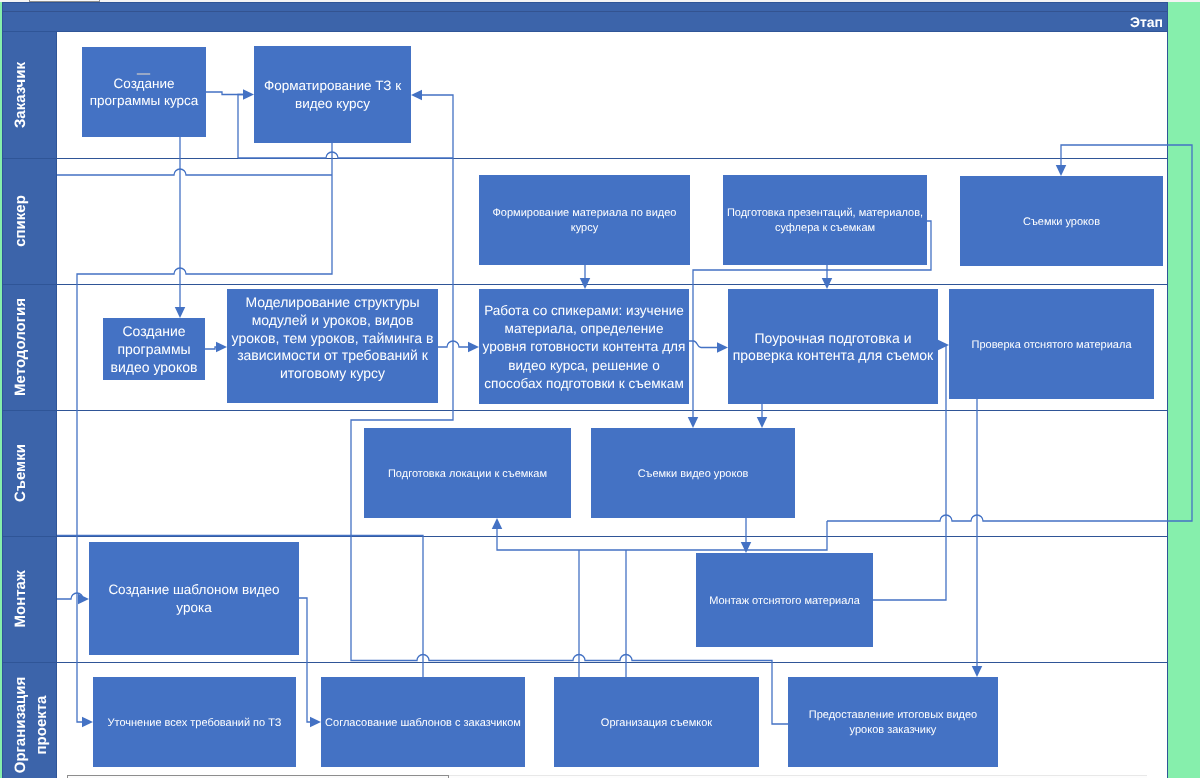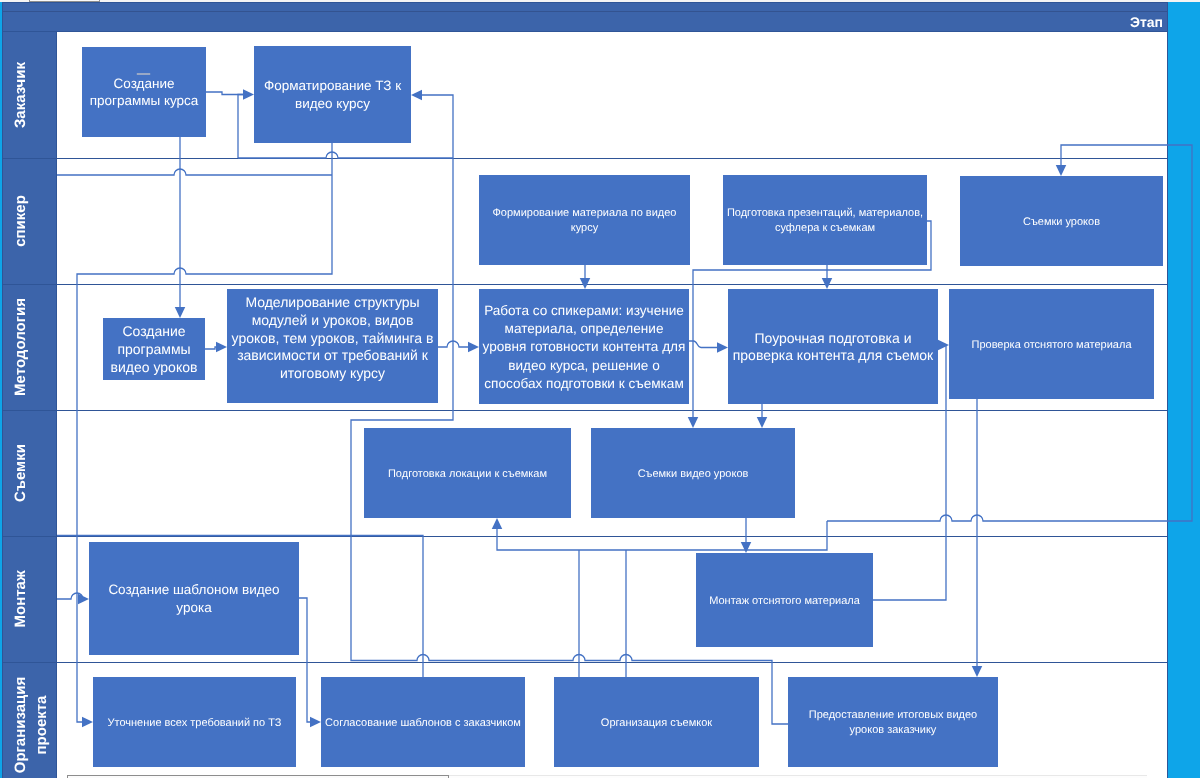--- a/index.html
+++ b/index.html
@@ -1,19 +1,19 @@
 <!DOCTYPE html>
 <html lang="ru"><head>
 <meta charset="utf-8">
 <title>Swimlane diagram</title>
 <style>
   html,body{margin:0;padding:0;background:#ffffff;}
   body{width:1200px;height:778px;overflow:hidden;font-family:"Liberation Sans",sans-serif;
        -webkit-font-smoothing:antialiased;text-rendering:geometricPrecision;}
-  #stage{position:relative;width:1200px;height:778px;background:#0ea5e9;overflow:hidden;}
+  #stage{position:relative;width:1200px;height:778px;background:#86efac;overflow:hidden;}
   svg#diagram{position:absolute;left:0;top:0;}
   #diagram text{font-family:"Liberation Sans",sans-serif;-webkit-font-smoothing:antialiased;}
   #diagram{opacity:0.9999;}
   .nodetext{fill:#ffffff;text-anchor:middle;}
   .lanelabel{fill:#ffffff;font-weight:bold;font-size:15px;text-anchor:middle;}
   .titletext{fill:#ffffff;font-weight:bold;font-size:14px;text-anchor:end;}
   .conn{fill:none;stroke:#4472C4;stroke-width:1.3;}
   .arrow{fill:#4472C4;}
   .chrome-bg{position:absolute;left:0;top:0;width:1200px;height:2px;background:#f4f4f4;}
   .chrome-top{position:absolute;left:29px;top:-9px;width:71px;height:11px;

